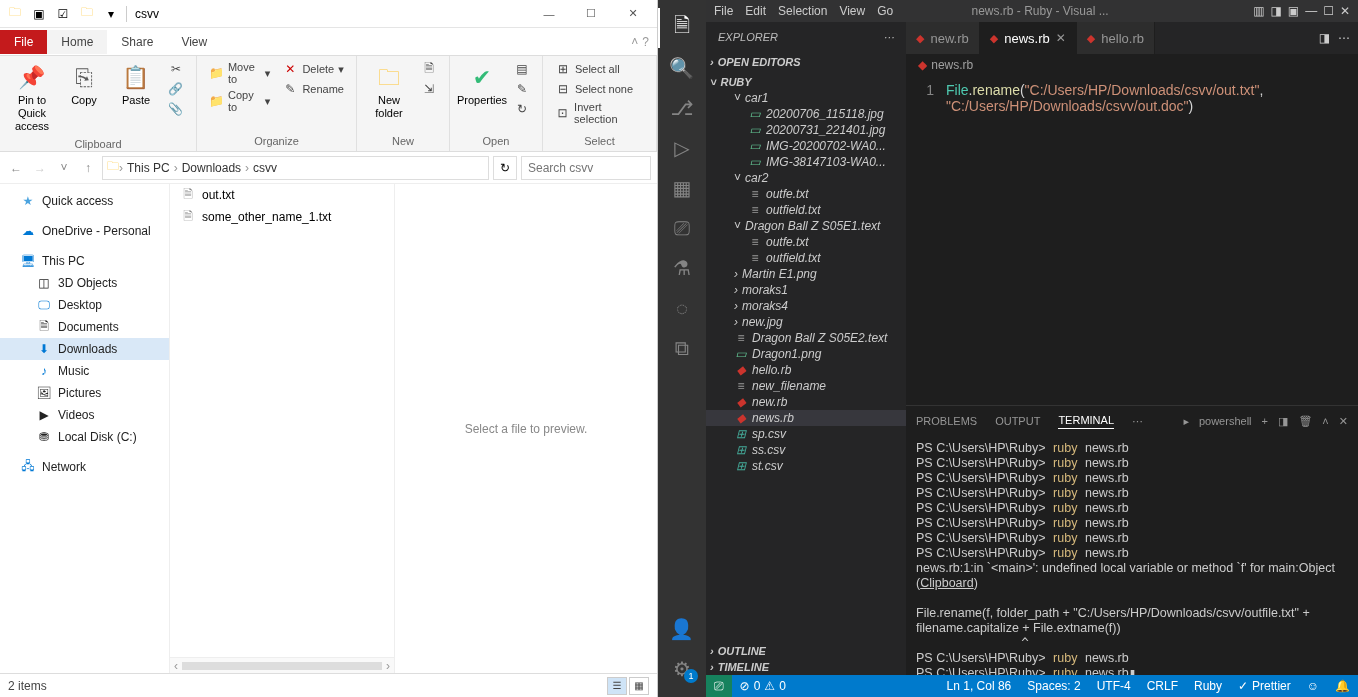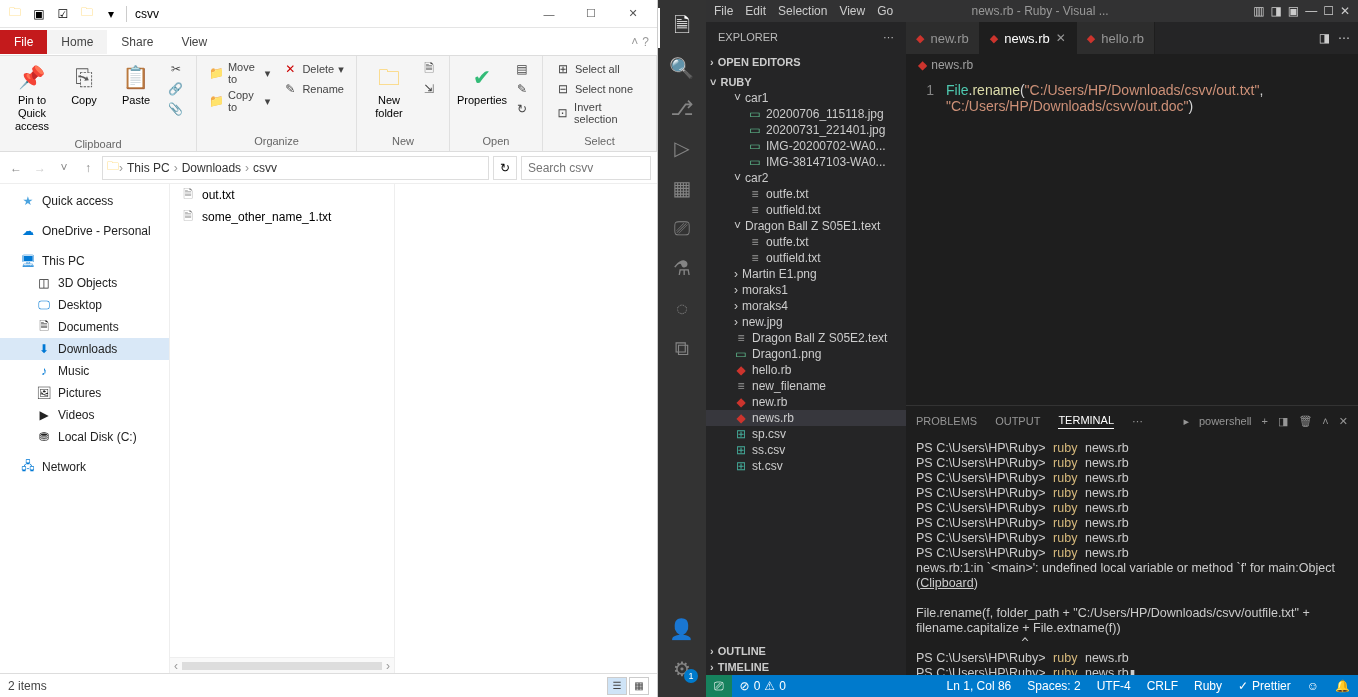--- a/index.html
+++ b/index.html
@@ -69,21 +69,21 @@
 .activity-bottom { margin-top: auto; }
 .badge-blue { position: absolute; bottom: 6px; right: 8px; background: #007acc; color: #fff; border-radius: 50%; width: 14px; height: 14px; font-size: 9px; display: flex; align-items: center; justify-content: center; }
 
 .vscode-main { flex: 1; display: flex; flex-direction: column; }
 .vsc-menubar { height: 22px; background: #323233; display: flex; align-items: center; padding: 0 8px; gap: 12px; color: #ccc; font-size: 12px; }
 .vsc-menubar .menu-right { margin-left: auto; display: flex; gap: 6px; align-items: center; }
 .vsc-menubar .icon-btn { color: #ccc; }
 .vsc-title { color: #999; }
 
 .vsc-content { flex: 1; display: flex; overflow: hidden; }
-.sidebar { width: 200px; background: #252526; display: flex; flex-direction: column; }
+.sidebar { width: 200px; background: #252526; display: flex; flex-direction: column; font-style: italic; }
 .sidebar-header { height: 30px; display: flex; align-items: center; justify-content: space-between; padding: 0 12px; font-size: 11px; color: #bbb; text-transform: uppercase; }
 .sb-section { padding: 2px 0; }
 .sb-section-title { display: flex; align-items: center; gap: 4px; padding: 2px 4px; font-size: 11px; font-weight: bold; color: #ccc; text-transform: uppercase; }
 .sb-item { display: flex; align-items: center; gap: 4px; padding: 1px 4px 1px 18px; font-size: 12px; color: #ccc; white-space: nowrap; overflow: hidden; }
 .sb-item.indent1 { padding-left: 28px; }
 .sb-item.indent2 { padding-left: 42px; }
 .sb-item.sel { background: #37373d; }
 .sb-item .sbi { width: 14px; display: inline-flex; justify-content: center; }
 .sb-ruby { color: #cc342d; }
 .sb-img { color: #6c9; }
@@ -355,20 +355,23 @@
         <div class="file-item">
             <span class="fi">🗎</span>
             <span>some_other_name_1.txt</span>
           </div>
         <div class="file-scroll">
             <span>‹</span>
             <span style="flex:1;height:8px;background:#ddd;margin:0 4px"></span>
             <span>›</span>
           </div>
       </div>
+      <div class="preview">
+          <span>Select a file to preview.</span>
+        </div>
     </div>
   </div>
   <div class="exp-status">
     <span>2 items</span>
     <div class="views">
         <span style="background:#cfe4f7">☰</span>
         <span>▦</span>
       </div>
   </div>
 </div>

